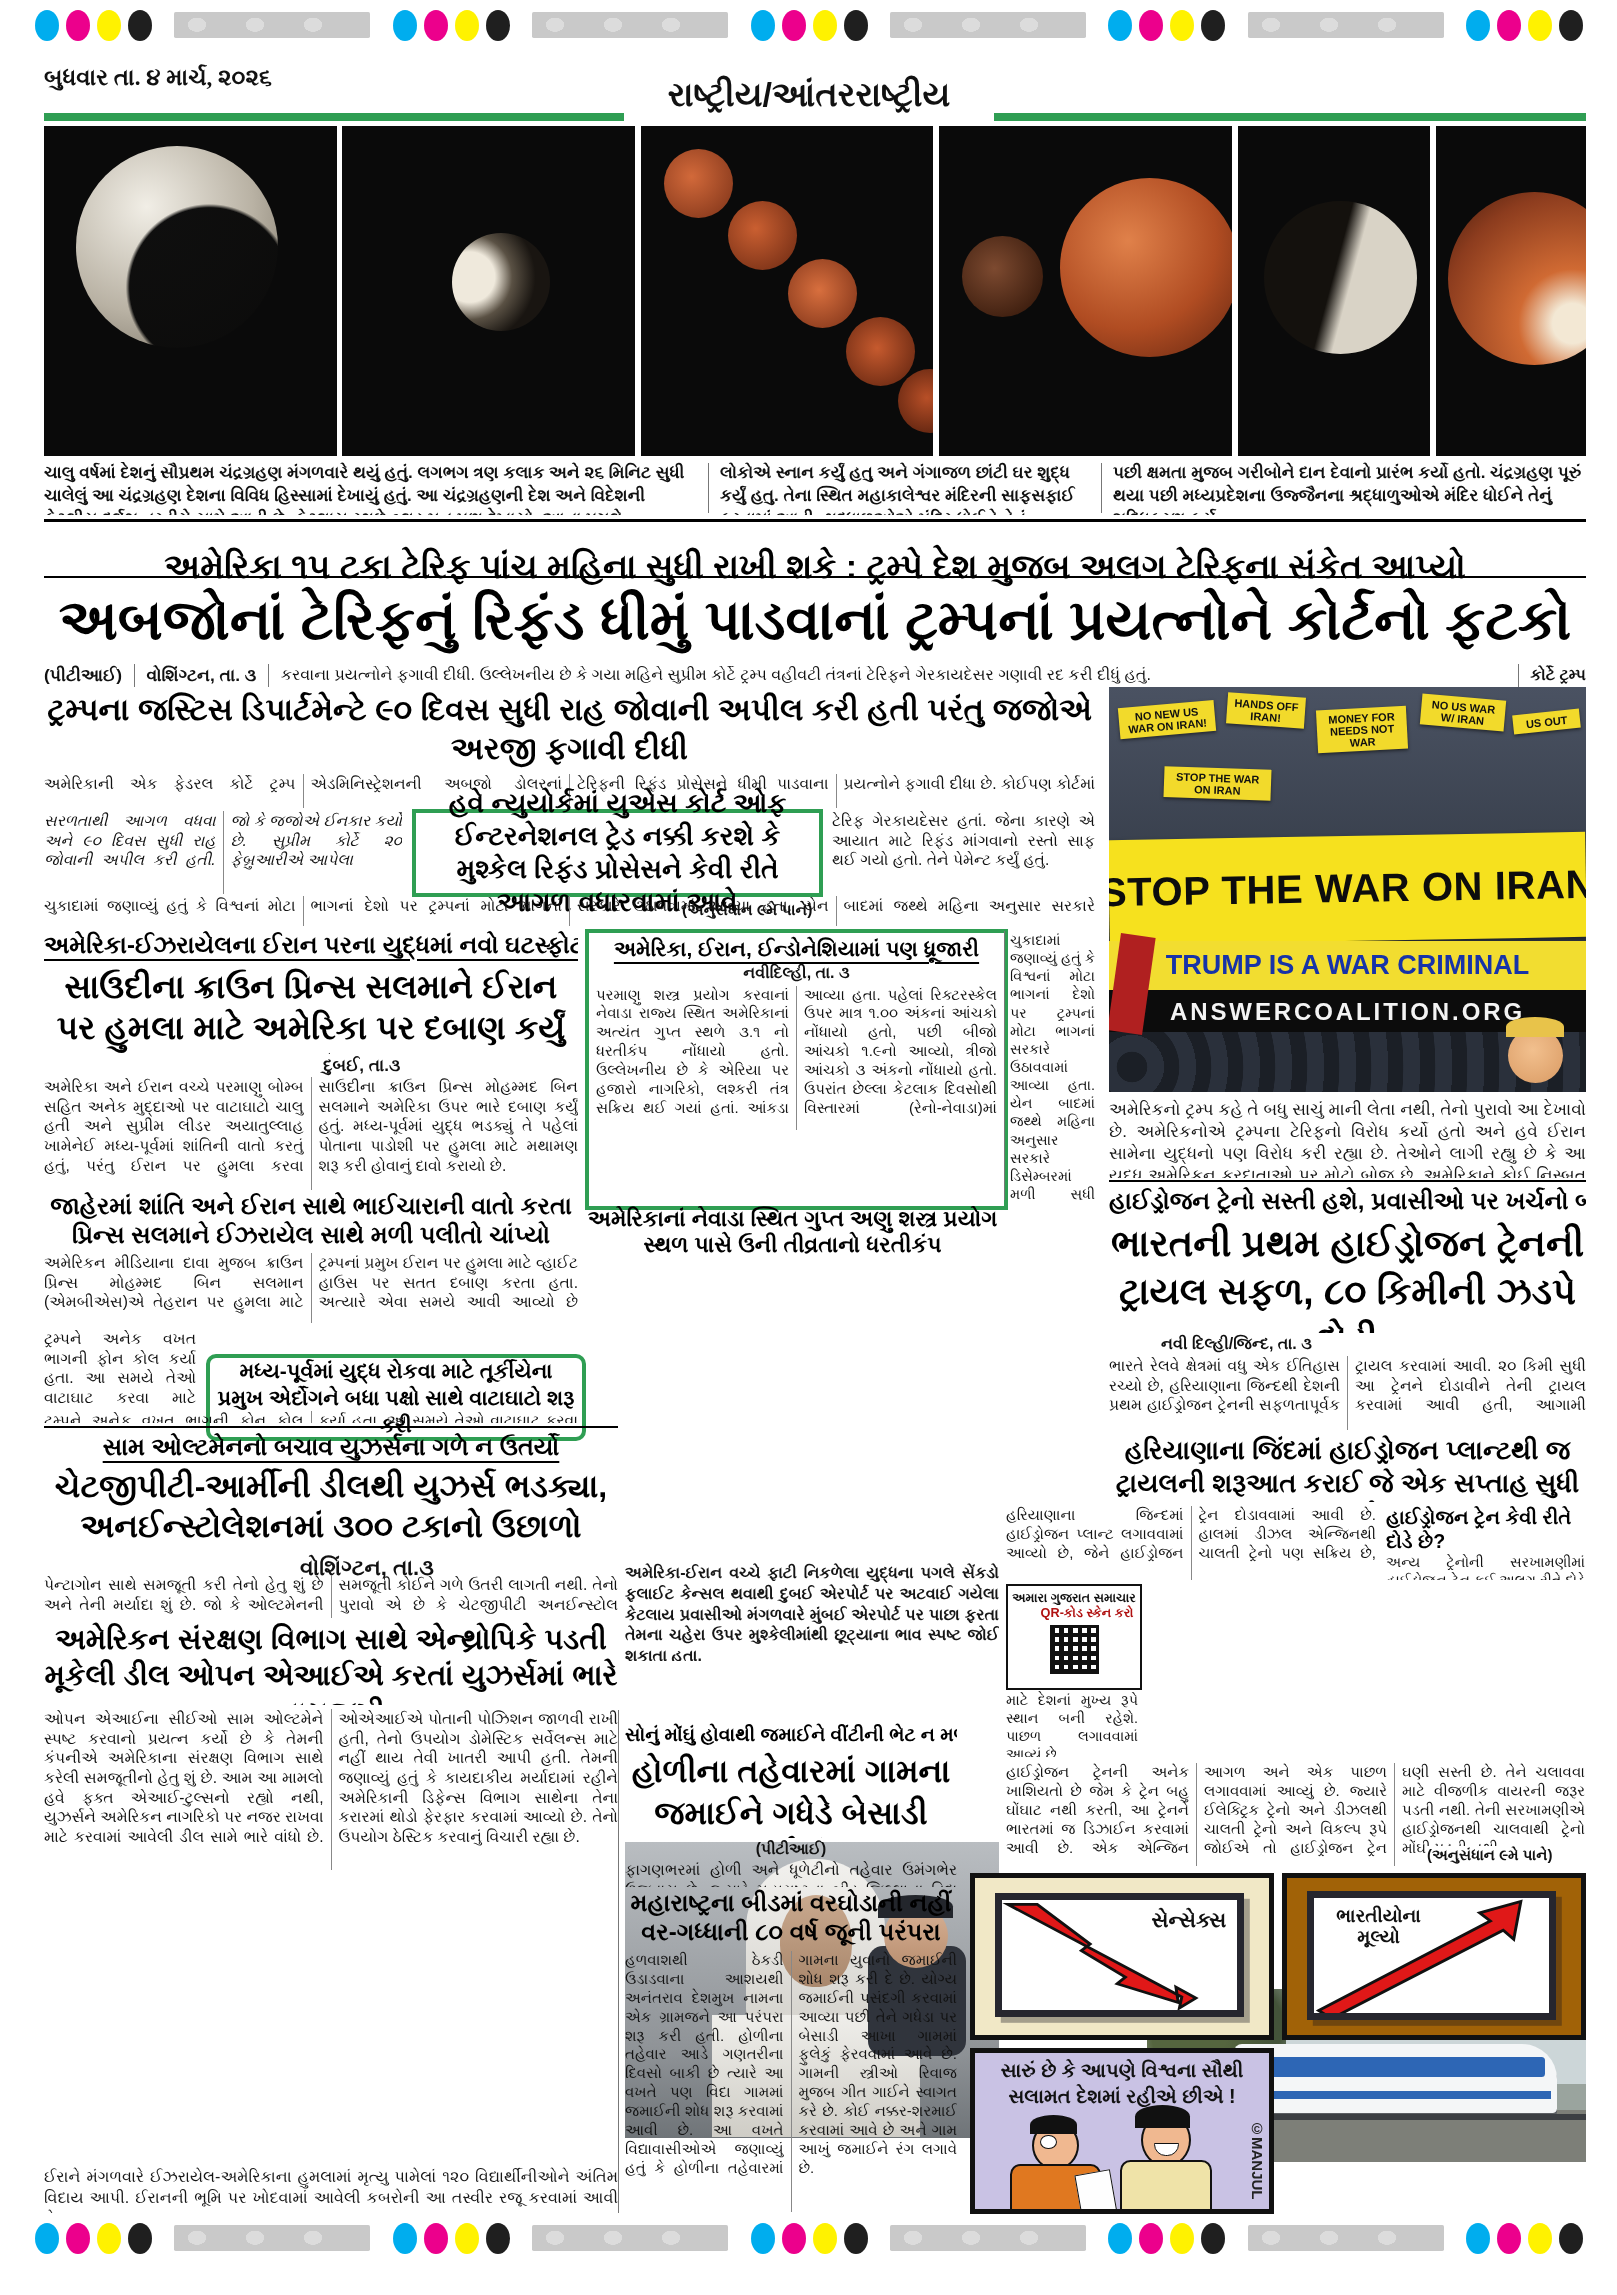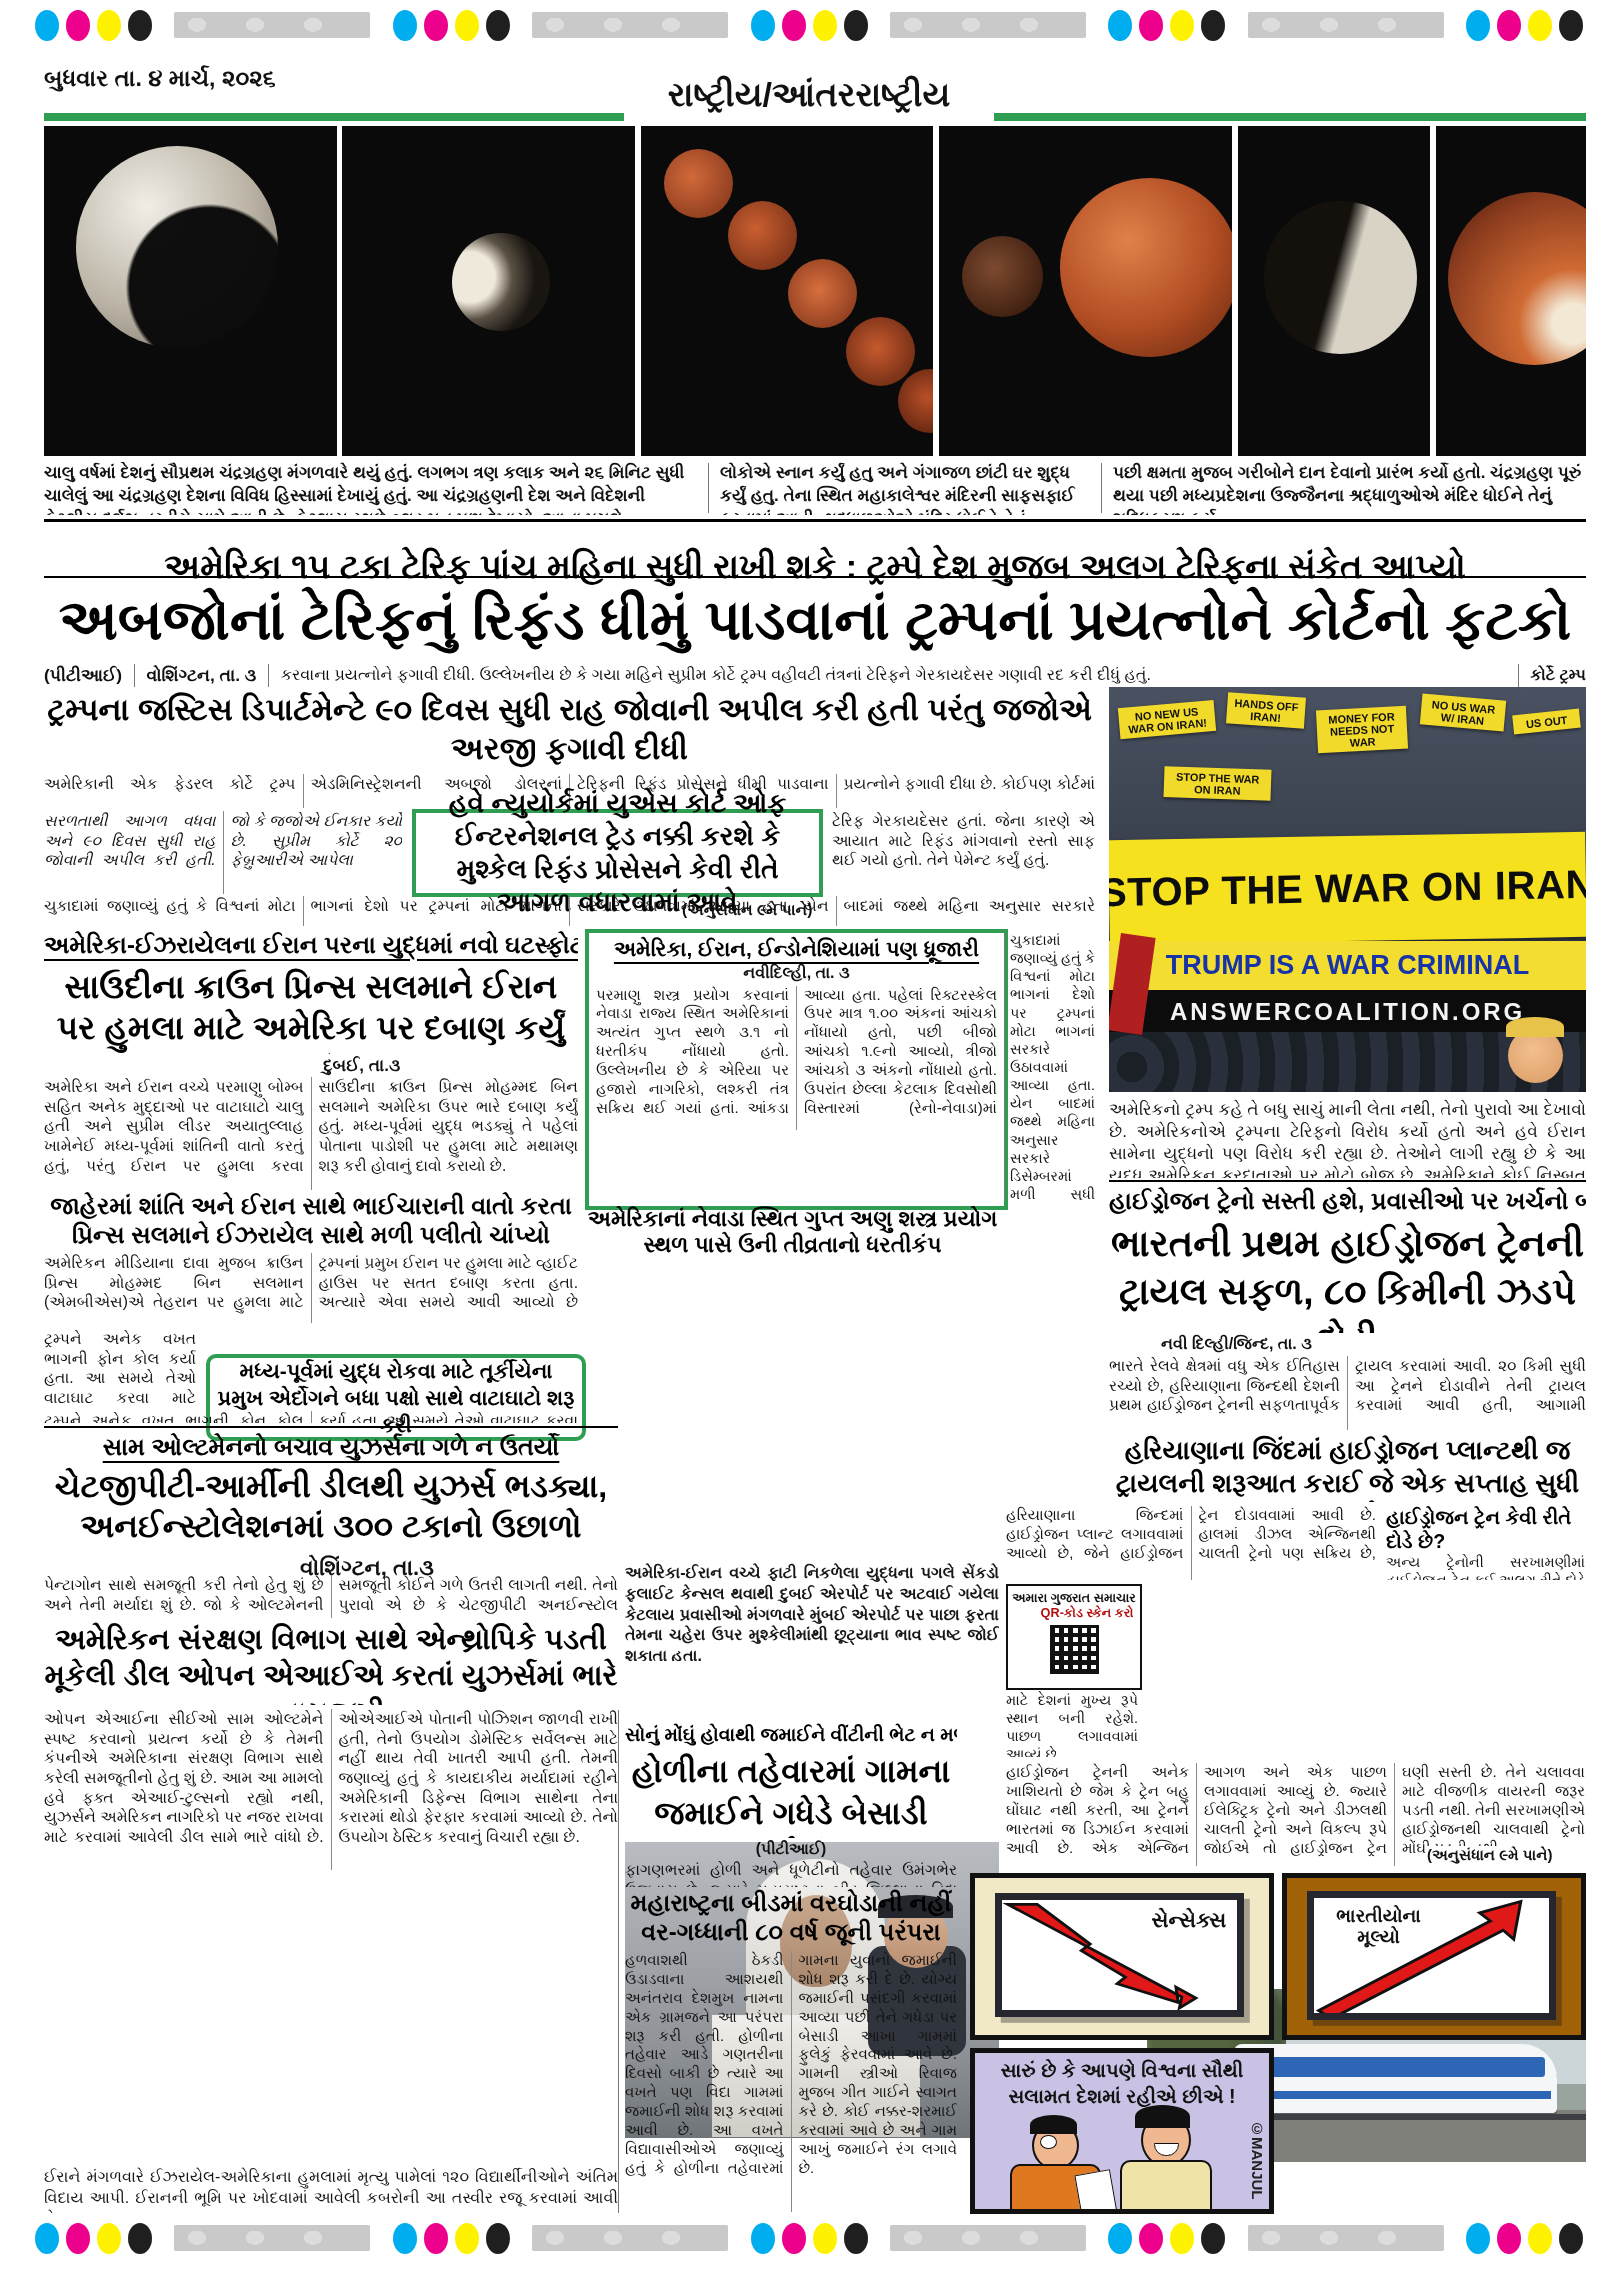--- a/index.html
+++ b/index.html
@@ -81,21 +81,21 @@
       </span>
     <span class="gbar"></span>
     <span class="dots">
         <i class="dot d-c"></i>
         <i class="dot d-m"></i>
         <i class="dot d-y"></i>
         <i class="dot d-k"></i>
       </span>
   </div>
 
-  <div class="abs bold" style="left:44px;top:65px;font-size:23px;">બુધવાર તા. ૪ માર્ચ, ૨૦૨૬</div>
+  <div class="abs bold" style="left:44px;top:65px;font-size:23px;font-family:Liberation Serif, serif;">બુધવાર તા. ૪ માર્ચ, ૨૦૨૬</div>
   <div class="abs" style="left:44px;top:113px;width:1542px;height:8px;background:#2f9e53;"></div>
   <div class="abs bold ctr" style="left:624px;top:65px;width:370px;height:59px;background:#fff;font-size:34px;line-height:59px;z-index:2;">રાષ્ટ્રીય/આંતરરાષ્ટ્રીય</div>
 
   <div class="abs strip" style="left:44px;top:126px;width:1542px;height:330px;">
     <div class="panel" style="flex:2.05">
       <div class="moon" style="left:32px;top:20px;width:202px;height:202px;background:radial-gradient(circle at 66% 70%, rgba(8,8,8,.97) 41%, rgba(8,8,8,0) 43%), radial-gradient(circle at 35% 30%, #f1eee6, #b9b2a4 55%, #6e675a 100%);"></div>
     </div>
     <div class="panel" style="flex:2.05">
       <div class="moon" style="left:110px;top:107px;width:98px;height:98px;background:radial-gradient(circle at 18% 45%, #efe9dc 0 26%, #5a5144 44%, #191511 68%);"></div>
     </div>

